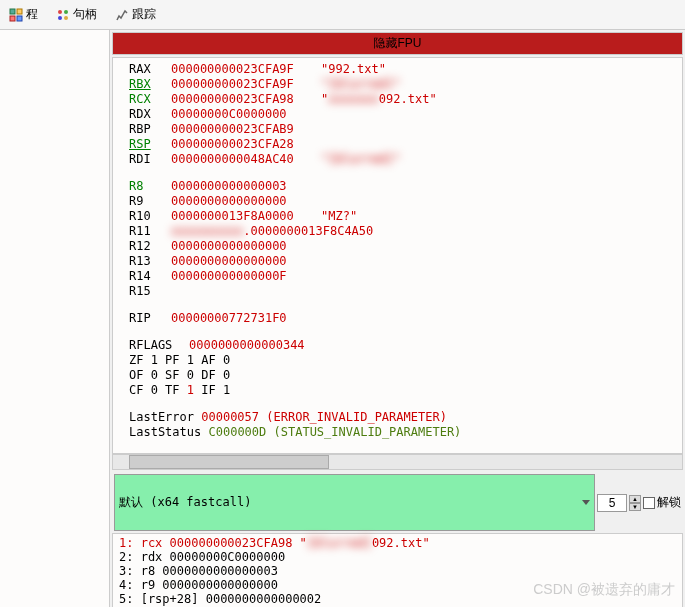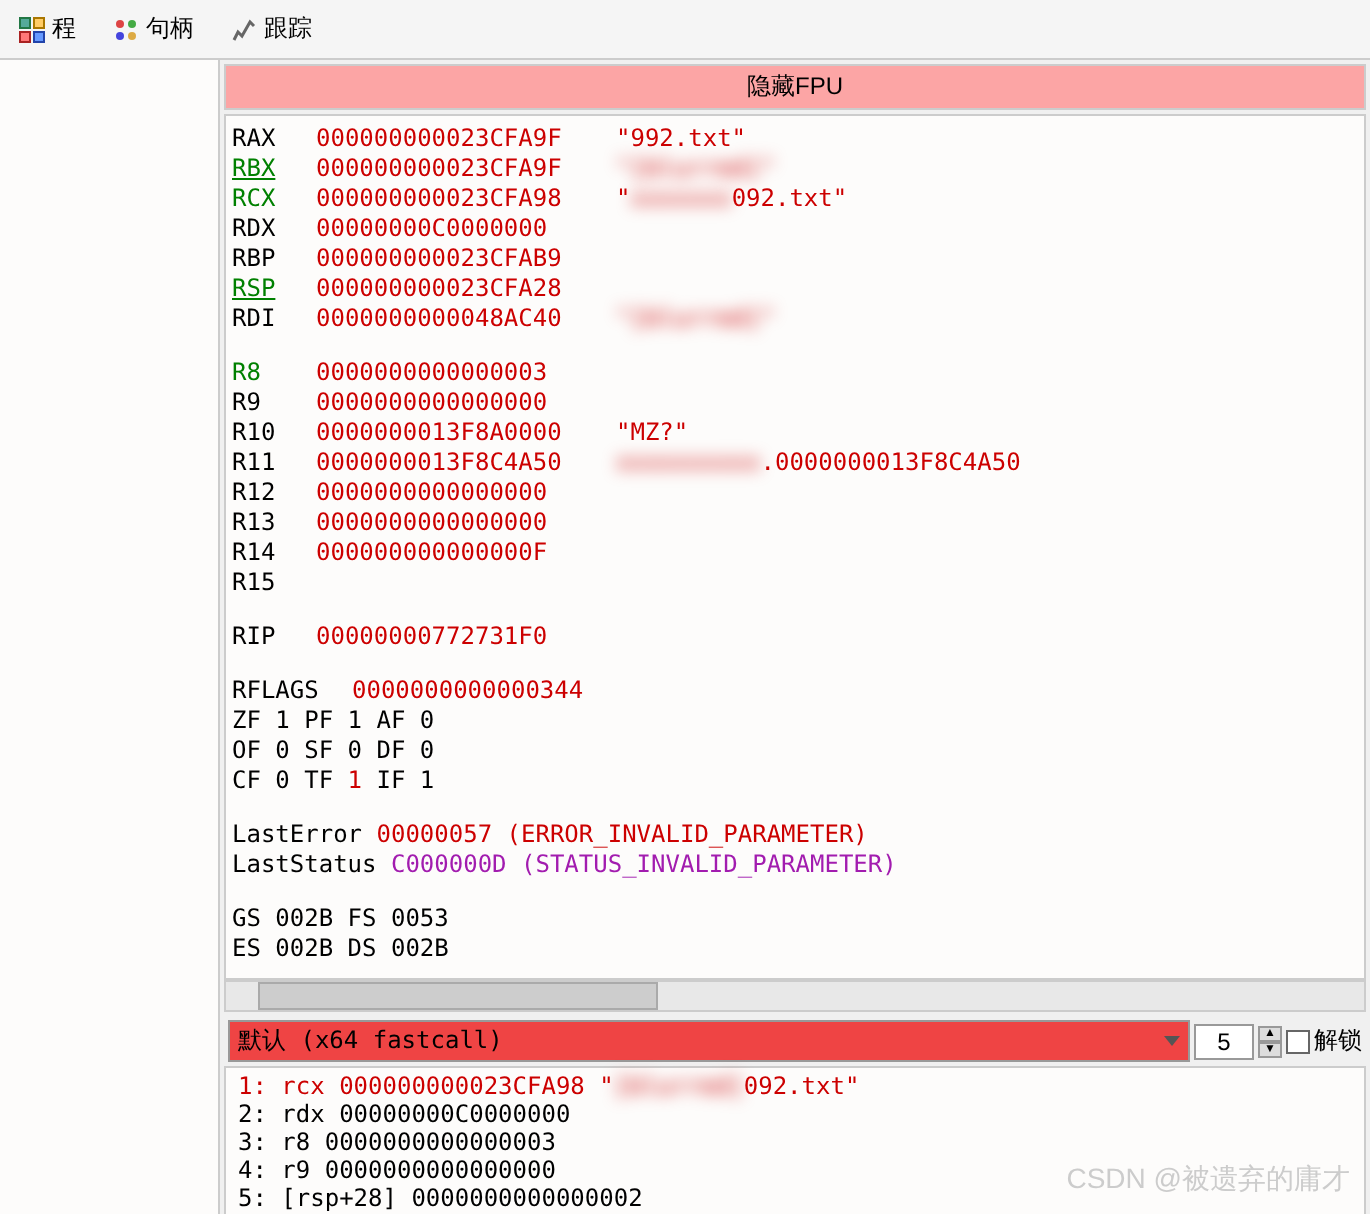--- a/index.html
+++ b/index.html
@@ -3,35 +3,35 @@
 <meta charset="utf-8">
 <style>
 * { margin: 0; padding: 0; box-sizing: border-box; }
 body { font-family: "Microsoft YaHei", sans-serif; font-size: 12px; background: #f0f0f0; width: 685px; height: 607px; overflow: hidden; }
 .toolbar { background: #f5f5f5; border-bottom: 1px solid #ccc; padding: 2px 0; display: flex; }
 .tool-btn { padding: 3px 8px; border: 1px solid transparent; display: flex; align-items: center; gap: 3px; cursor: pointer; }
 .icon-box { width: 14px; height: 14px; display: inline-block; }
 .main { display: flex; height: calc(100% - 26px); }
 .left-panel { width: 110px; background: #fdfcfb; border-right: 1px solid #ccc; }
 .right-panel { flex: 1; display: flex; flex-direction: column; }
-.hide-fpu { border: 1px solid #ccc; margin: 2px; padding: 2px; text-align: center; background: #fca5a5; font-size: 12px; }
-.reg-area { flex: 1; background: #fdfcfb; border: 1px solid #ccc; margin: 0 2px; padding: 4px 3px; font-family: Consolas, monospace; font-size: 12px; line-height: 15px; overflow: hidden; white-space: nowrap; }
+.hide-fpu { border: 1px solid #ccc; margin: 2px; padding: 2px; text-align: center; background: #b91c1c; font-size: 12px; }
+.reg-area { flex: 1; background: #fdfcfb; border: 1px solid #ccc; margin: 0 2px; padding: 4px 16px; font-family: Consolas, monospace; font-size: 12px; line-height: 15px; overflow: hidden; white-space: nowrap; }
 .reg-row { display: flex; }
 .reg-name { width: 42px; }
 .reg-val { width: 150px; color: #cc0000; }
 .reg-comment { color: #cc0000; }
 .black { color: #000 !important; }
 .green { color: #008000 !important; }
 .underline { text-decoration: underline; }
 .blur { filter: blur(4px); }
 .scrollbar-h { height: 16px; background: #e8e8e8; border: 1px solid #ccc; margin: 0 2px; position: relative; }
 .scroll-thumb { position: absolute; left: 16px; width: 200px; height: 100%; background: #cdcdcd; border: 1px solid #aaa; }
 .bottom-panel { margin: 2px; }
 .bottom-ctrl { display: flex; align-items: center; gap: 2px; padding: 2px; }
-.dropdown { flex: 1; border: 1px solid #999; background: #ef4444; padding: 1px 4px; font-family: Consolas, monospace; font-size: 12px; display: flex; justify-content: space-between; align-items: center; }
+.dropdown { flex: 1; border: 1px solid #999; background: #86efac; padding: 19px 4px; font-family: Consolas, monospace; font-size: 12px; display: flex; justify-content: space-between; align-items: center; }
 .spin { width: 30px; border: 1px solid #999; background: #fff; padding: 1px 2px; text-align: center; font-size: 12px; }
 .spin-btns { display: flex; flex-direction: column; }
 .spin-btn { width: 12px; height: 8px; background: #ddd; border: 1px solid #999; font-size: 6px; text-align: center; line-height: 6px; }
 .checkbox { width: 12px; height: 12px; border: 1px solid #666; background: #fff; }
 .call-area { background: #fdfcfb; border: 1px solid #ccc; padding: 2px 6px; font-family: Consolas, monospace; font-size: 12px; line-height: 14px; }
 .call-row .hl { color: #cc0000; }
 .watermark { position: absolute; right: 10px; bottom: 8px; color: #ccc; font-size: 14px; pointer-events: none; }
 .dd-arrow { border-left: 4px solid transparent; border-right: 4px solid transparent; border-top: 5px solid #555; }
 </style>
 </head>
@@ -111,21 +111,20 @@
           <span class="reg-name black">R9</span>
           <span class="reg-val">0000000000000000</span>
         </div>
       <div class="reg-row">
           <span class="reg-name black">R10</span>
           <span class="reg-val">0000000013F8A0000</span>
           <span class="reg-comment">"MZ?"</span>
         </div>
       <div class="reg-row">
           <span class="reg-name black">R11</span>
-          <span class="reg-val">0000000013F8C4A50</span>
           <span class="reg-comment"><span class="blur">xxxxxxxxxx</span><span>.0000000013F8C4A50</span></span>
         </div>
       <div class="reg-row">
           <span class="reg-name black">R12</span>
           <span class="reg-val">0000000000000000</span>
         </div>
       <div class="reg-row">
           <span class="reg-name black">R13</span>
           <span class="reg-val">0000000000000000</span>
         </div>
@@ -144,21 +143,21 @@
       <div style="height:12px"></div>
       <div class="reg-row">
           <span class="black" style="width:60px">RFLAGS</span>
           <span style="color:#cc0000">0000000000000344</span>
         </div>
       <div class="black">ZF 1  PF 1  AF 0</div>
       <div class="black">OF 0  SF 0  DF 0</div>
       <div><span class="black">CF 0  TF </span><span style="color:#cc0000">1</span><span class="black">  IF 1</span></div>
       <div style="height:12px"></div>
       <div><span class="black">LastError </span><span style="color:#cc0000">00000057 (ERROR_INVALID_PARAMETER)</span></div>
-      <div><span class="black">LastStatus </span><span style="color:#a21caf">C000000D (STATUS_INVALID_PARAMETER)</span></div>
+      <div><span class="black">LastStatus </span><span style="color:#4d7c0f">C000000D (STATUS_INVALID_PARAMETER)</span></div>
       <div style="height:12px"></div>
       <div class="black">GS 002B  FS 0053</div>
       <div class="black">ES 002B  DS 002B</div>
 
     </div>
 
     <div class="scrollbar-h">
       <div class="scroll-thumb"></div>
     </div>
 

